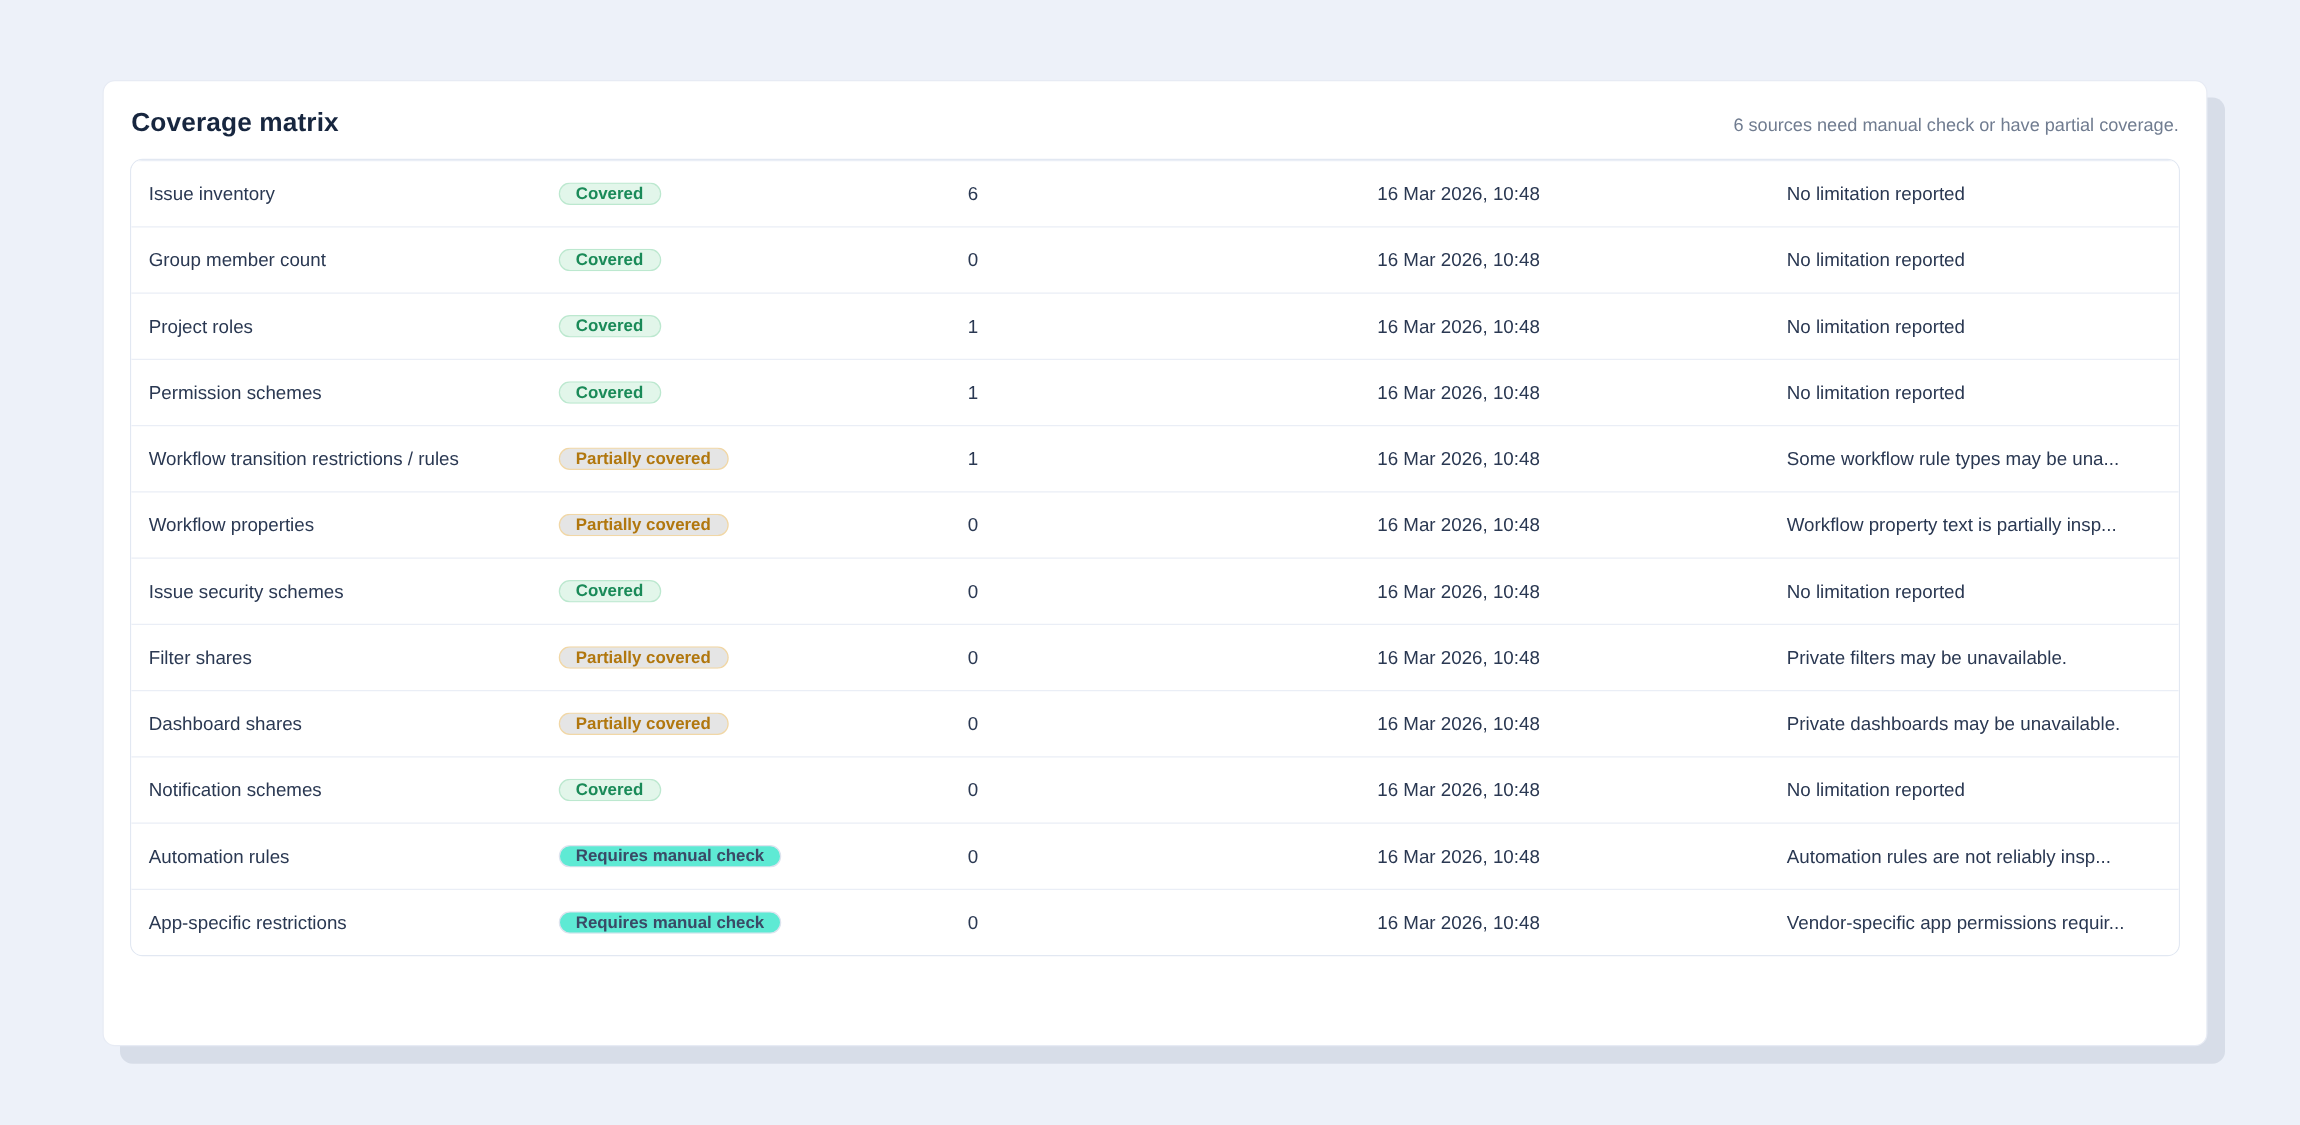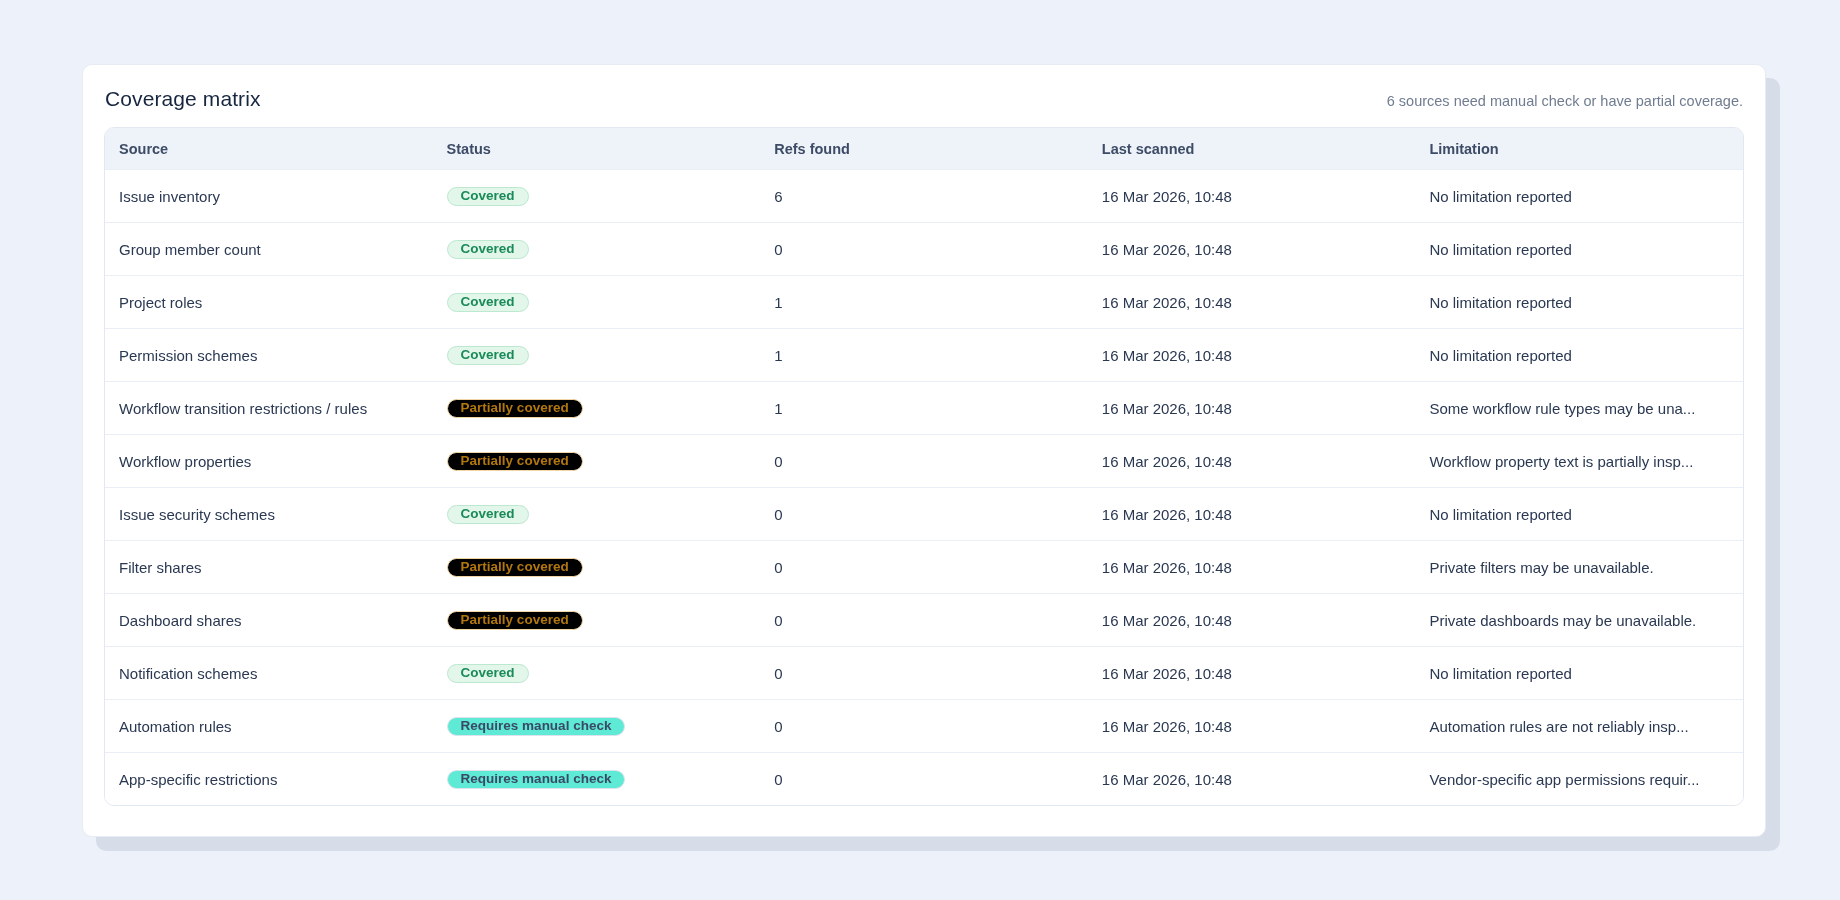--- a/index.html
+++ b/index.html
@@ -21,21 +21,21 @@
   }
   .card-header {
     display: flex;
     justify-content: space-between;
     align-items: baseline;
     margin-bottom: 16px;
     padding: 0 1px;
   }
   .card-title {
     font-size: 21px;
-    font-weight: normal;
+    font-weight: bold;
     color: #17263f;
     letter-spacing: 0.1px;
   }
   .card-summary {
     font-size: 14.5px;
     color: #707c90;
   }
   .matrix {
     border: 1px solid #e2e8f2;
     border-radius: 10px;
@@ -75,46 +75,39 @@
     font-size: 13.5px;
     font-weight: bold;
     line-height: 1.25;
   }
   .badge-covered {
     background: #e2f6ea;
     border: 1px solid #bce8cf;
     color: #1a8a58;
   }
   .badge-partial {
-    background: #000000;
+    background: #e5e5e5;
     border: 1px solid #f1d7a6;
     color: #b1770e;
   }
   .badge-manual {
     background: #5eead4;
     border: 1px solid #dde3ee;
     color: #3a4a66;
   }
 </style>
 </head>
 <body>
 
 <div class="card">
   <div class="card-header">
     <div class="card-title">Coverage matrix</div>
     <div class="card-summary">6 sources need manual check or have partial coverage.</div>
   </div>
   <div class="matrix">
-    <div class="grid-row matrix-head">
-        <div class="cell">Source</div>
-        <div class="cell">Status</div>
-        <div class="cell">Refs found</div>
-        <div class="cell">Last scanned</div>
-        <div class="cell">Limitation</div>
-      </div>
     <div>
         <div class="grid-row matrix-row">
           <div class="cell">Issue inventory</div>
           <div class="cell"><span class="badge badge-covered">Covered</span></div>
           <div class="cell">6</div>
           <div class="cell">16 Mar 2026, 10:48</div>
           <div class="cell">No limitation reported</div>
         </div>
         <div class="grid-row matrix-row">
           <div class="cell">Group member count</div>

